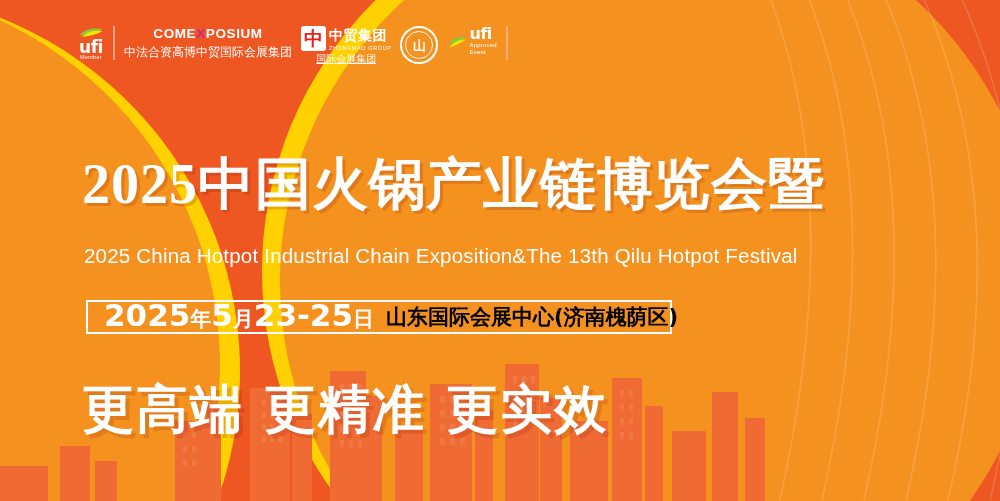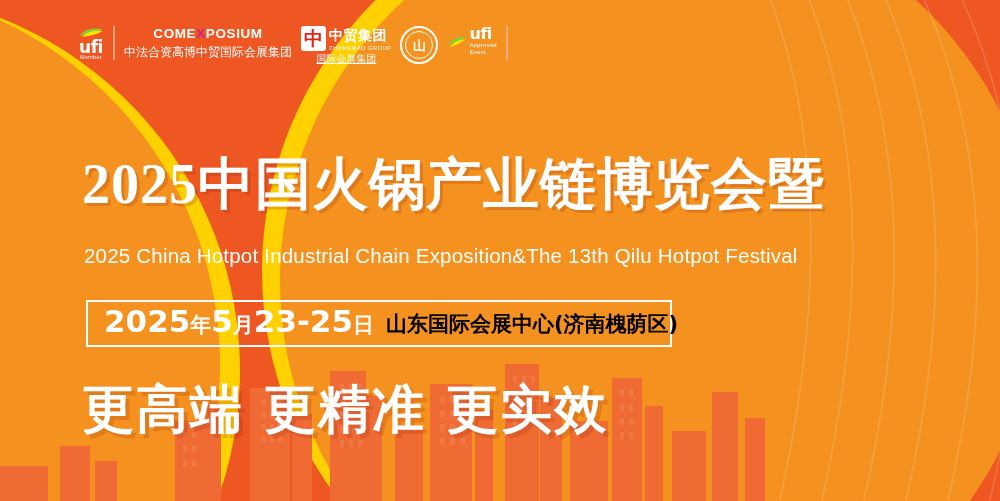--- a/index.html
+++ b/index.html
@@ -125,21 +125,21 @@
 
   .subhead{
     position:absolute;left:84px;top:244px;
     color:#fff;font-size:20.5px;letter-spacing:.2px;white-space:nowrap;
     font-family:"Liberation Sans",sans-serif;
   }
 
   
   .datebox{
     position:absolute;left:86px;top:300px;
-    width:586px;height:47px;
+    width:586px;height:34px;
     border:2px solid #fff;
     display:flex;align-items:center;
     padding:0 16px;box-sizing:border-box;gap:12px;
   }
   .date-main{
     color:#fff;font-weight:bold;font-size:31px;line-height:31px;white-space:nowrap;
     font-family:"DejaVu Sans","Liberation Sans",sans-serif;
   }
   .date-main .cn{font-size:21px;}
   .venue{

